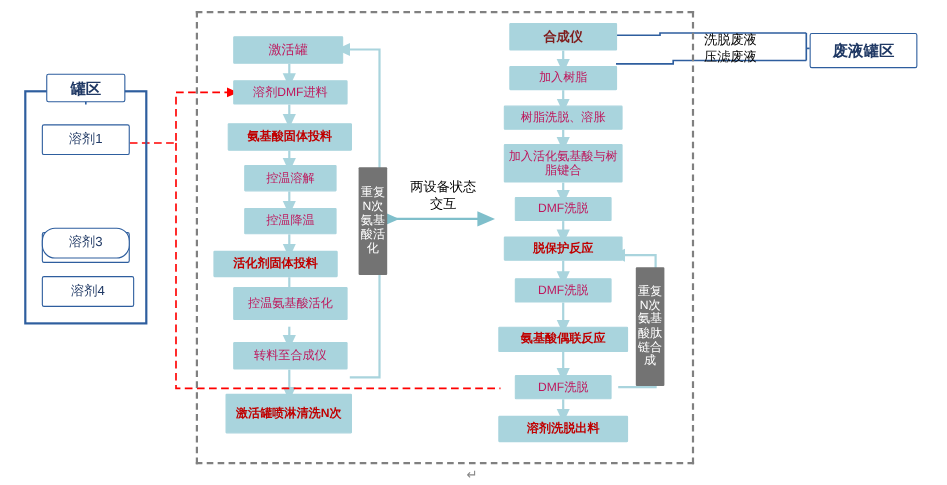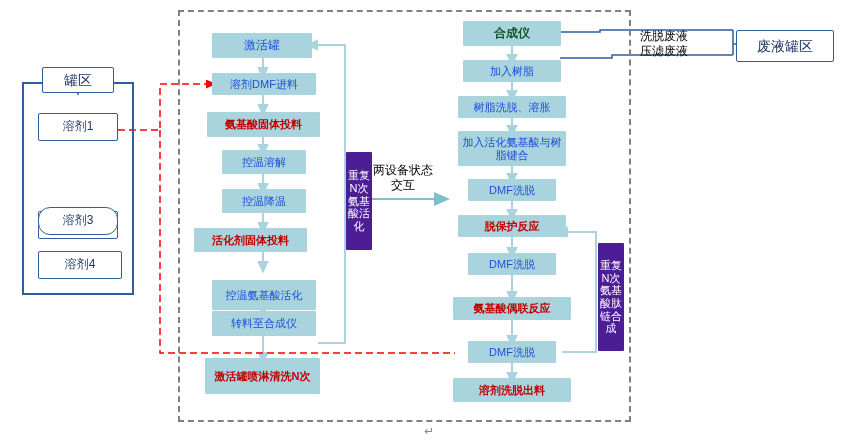--- a/index.html
+++ b/index.html
@@ -9,44 +9,43 @@
     position:relative;overflow:hidden;
   }
   #stage{position:absolute;left:0;top:0;width:861px;height:441px;}
   .box{
     position:absolute;box-sizing:border-box;
     display:flex;align-items:center;justify-content:center;
     text-align:center;line-height:1.15;
   }
   
   .proc{
-    background:#a9d4dd;color:#1d4ed8;font-size:11px;
+    background:#a9d4dd;color:#be185d;font-size:11px;
     border:1px solid #a9d4dd;border-radius:1px;
   }
   .proc.red{color:#c00000;font-weight:bold;}
   
   .wbox{
     background:#ffffff;color:#1f3864;font-size:12px;
     border:1px solid #2e5e9e;border-radius:2px;
   }
-  .wbox.big{font-size:14px;}
+  .wbox.big{font-size:14px;font-weight:bold;}
   
   .blueframe{
     position:absolute;border:2px solid #2e5e9e;box-sizing:border-box;background:transparent;
   }
   
   .dashframe{
     position:absolute;border:2px dashed #808080;box-sizing:border-box;background:transparent;
   }
   .vlabel{
-    position:absolute;background:#4c1d95;color:#ffffff;font-size:11px;
+    position:absolute;background:#737373;color:#ffffff;font-size:11px;
     display:flex;align-items:center;justify-content:center;text-align:center;
     line-height:1.15;border-radius:1px;padding:2px;
     box-sizing:border-box;
-    margin-left:20px;
   }
   .plain{
     position:absolute;color:#000000;font-size:12px;text-align:center;line-height:1.25;
   }
   svg.layer{position:absolute;left:0;top:0;width:861px;height:441px;pointer-events:none;}
   .cursor{
     position:absolute;color:#888;font-size:12px;
   }
 </style>
 </head>
@@ -136,29 +135,29 @@
   <div class="box wbox" style="left:38px;top:207px;width:80px;height:28px;border-radius:12px;">溶剂3</div>
   <div class="box wbox" style="left:38px;top:251px;width:84px;height:28px;">溶剂4</div>
 
   <div class="box proc" style="left:212px;top:33px;width:100px;height:25px;font-size:12px;">激活罐</div>
 
   <div class="box proc" style="left:212px;top:73px;width:104px;height:22px;">溶剂DMF进料</div>
   <div class="box proc red" style="left:207px;top:112px;width:113px;height:25px;">氨基酸固体投料</div>
   <div class="box proc" style="left:222px;top:150px;width:84px;height:24px;">控温溶解</div>
   <div class="box proc" style="left:222px;top:189px;width:84px;height:24px;">控温降温</div>
   <div class="box proc red" style="left:194px;top:228px;width:113px;height:24px;">活化剂固体投料</div>
-  <div class="box proc" style="left:212px;top:280px;width:104px;height:30px;font-family:Liberation Serif, serif;">控温氨基酸活化</div>
+  <div class="box proc" style="left:212px;top:261px;width:104px;height:30px;font-family:Liberation Serif, serif;">控温氨基酸活化</div>
   <div class="box proc red" style="left:205px;top:358px;width:115px;height:36px;">激活罐喷淋清洗N次</div>
   <div class="box proc" style="left:212px;top:311px;width:104px;height:25px;">转料至合成仪</div>
 
   <div class="vlabel" style="left:326px;top:152px;width:26px;height:98px;">重复N次氨基酸活化</div>
 
   <div class="plain" style="left:369px;top:163px;width:68px;">两设备状态交互</div>
 
-  <div class="box proc" style="left:463px;top:21px;width:98px;height:25px;font-size:12px;color:#14532d;font-weight:bold;">合成仪</div>
+  <div class="box proc" style="left:463px;top:21px;width:98px;height:25px;font-size:12px;color:#7f1d1d;font-weight:bold;">合成仪</div>
 
   <div class="box proc" style="left:463px;top:60px;width:98px;height:22px;">加入树脂</div>
   <div class="box proc" style="left:458px;top:96px;width:108px;height:22px;">树脂洗脱、溶胀</div>
   <div class="box proc" style="left:458px;top:131px;width:108px;height:35px;">加入活化氨基酸与树脂键合</div>
   <div class="box proc" style="left:468px;top:179px;width:88px;height:22px;">DMF洗脱</div>
   <div class="box proc red" style="left:458px;top:215px;width:108px;height:22px;">脱保护反应</div>
   <div class="box proc" style="left:468px;top:253px;width:88px;height:22px;">DMF洗脱</div>
   <div class="box proc red" style="left:453px;top:297px;width:118px;height:23px;">氨基酸偶联反应</div>
   <div class="box proc" style="left:468px;top:341px;width:88px;height:22px;">DMF洗脱</div>
   <div class="box proc red" style="left:453px;top:378px;width:118px;height:24px;">溶剂洗脱出料</div>

